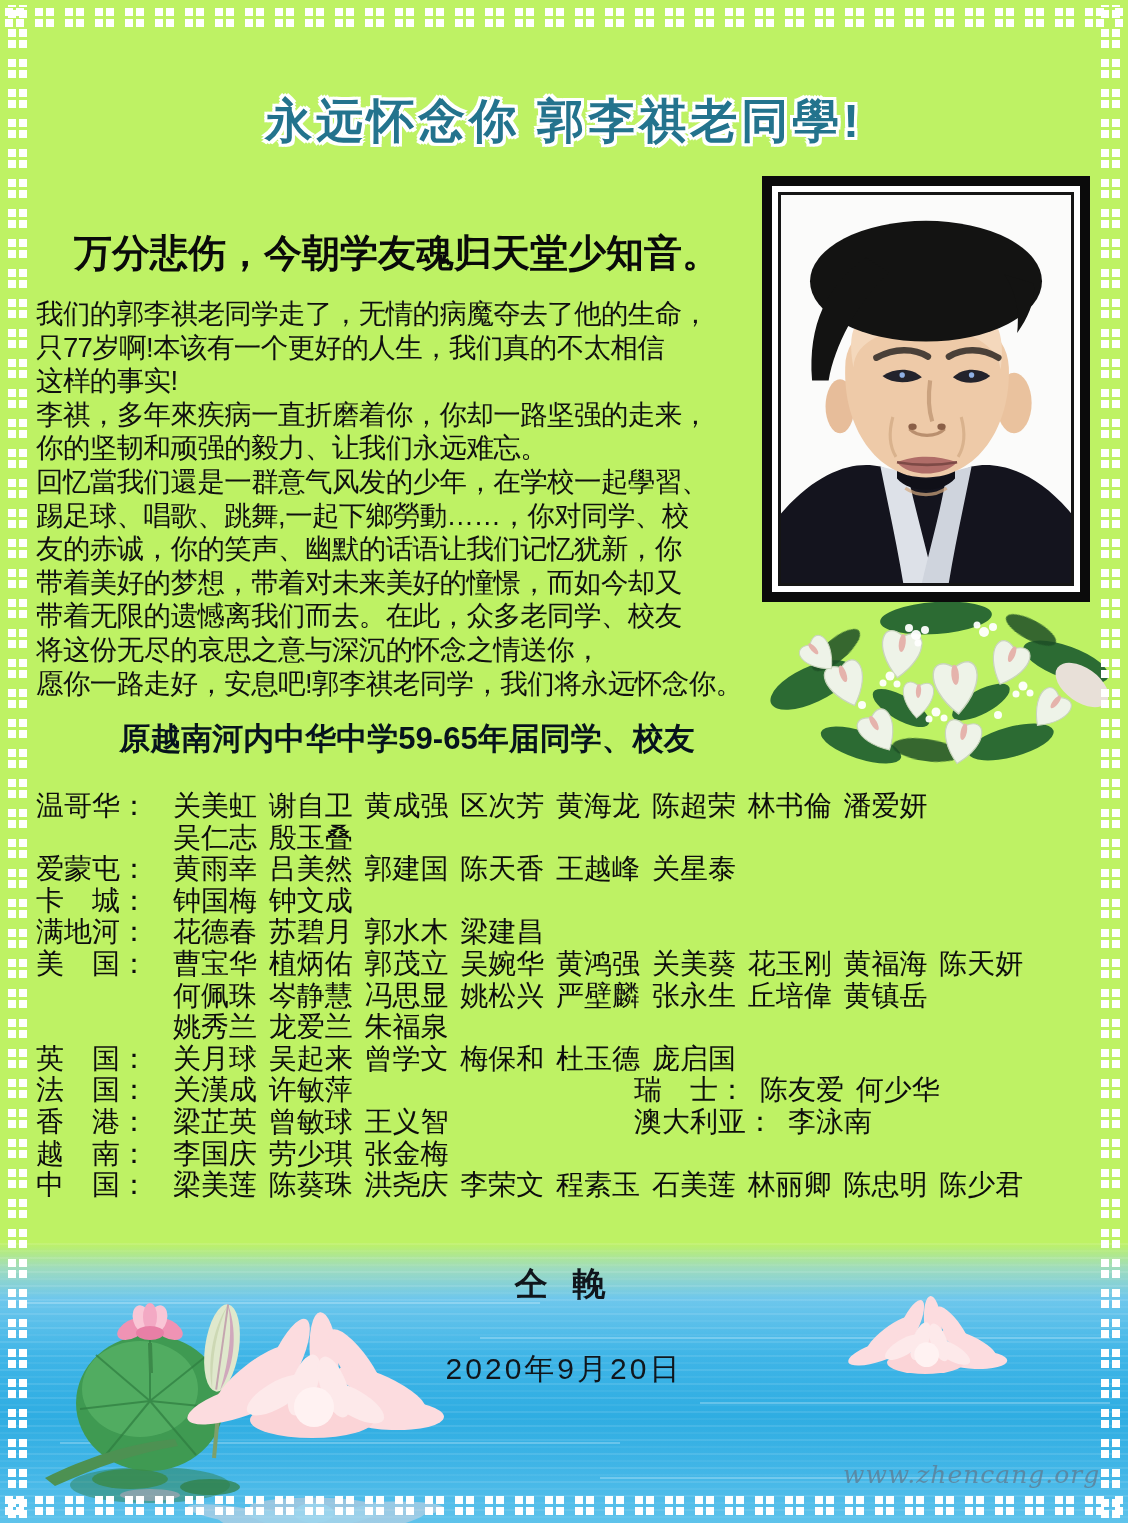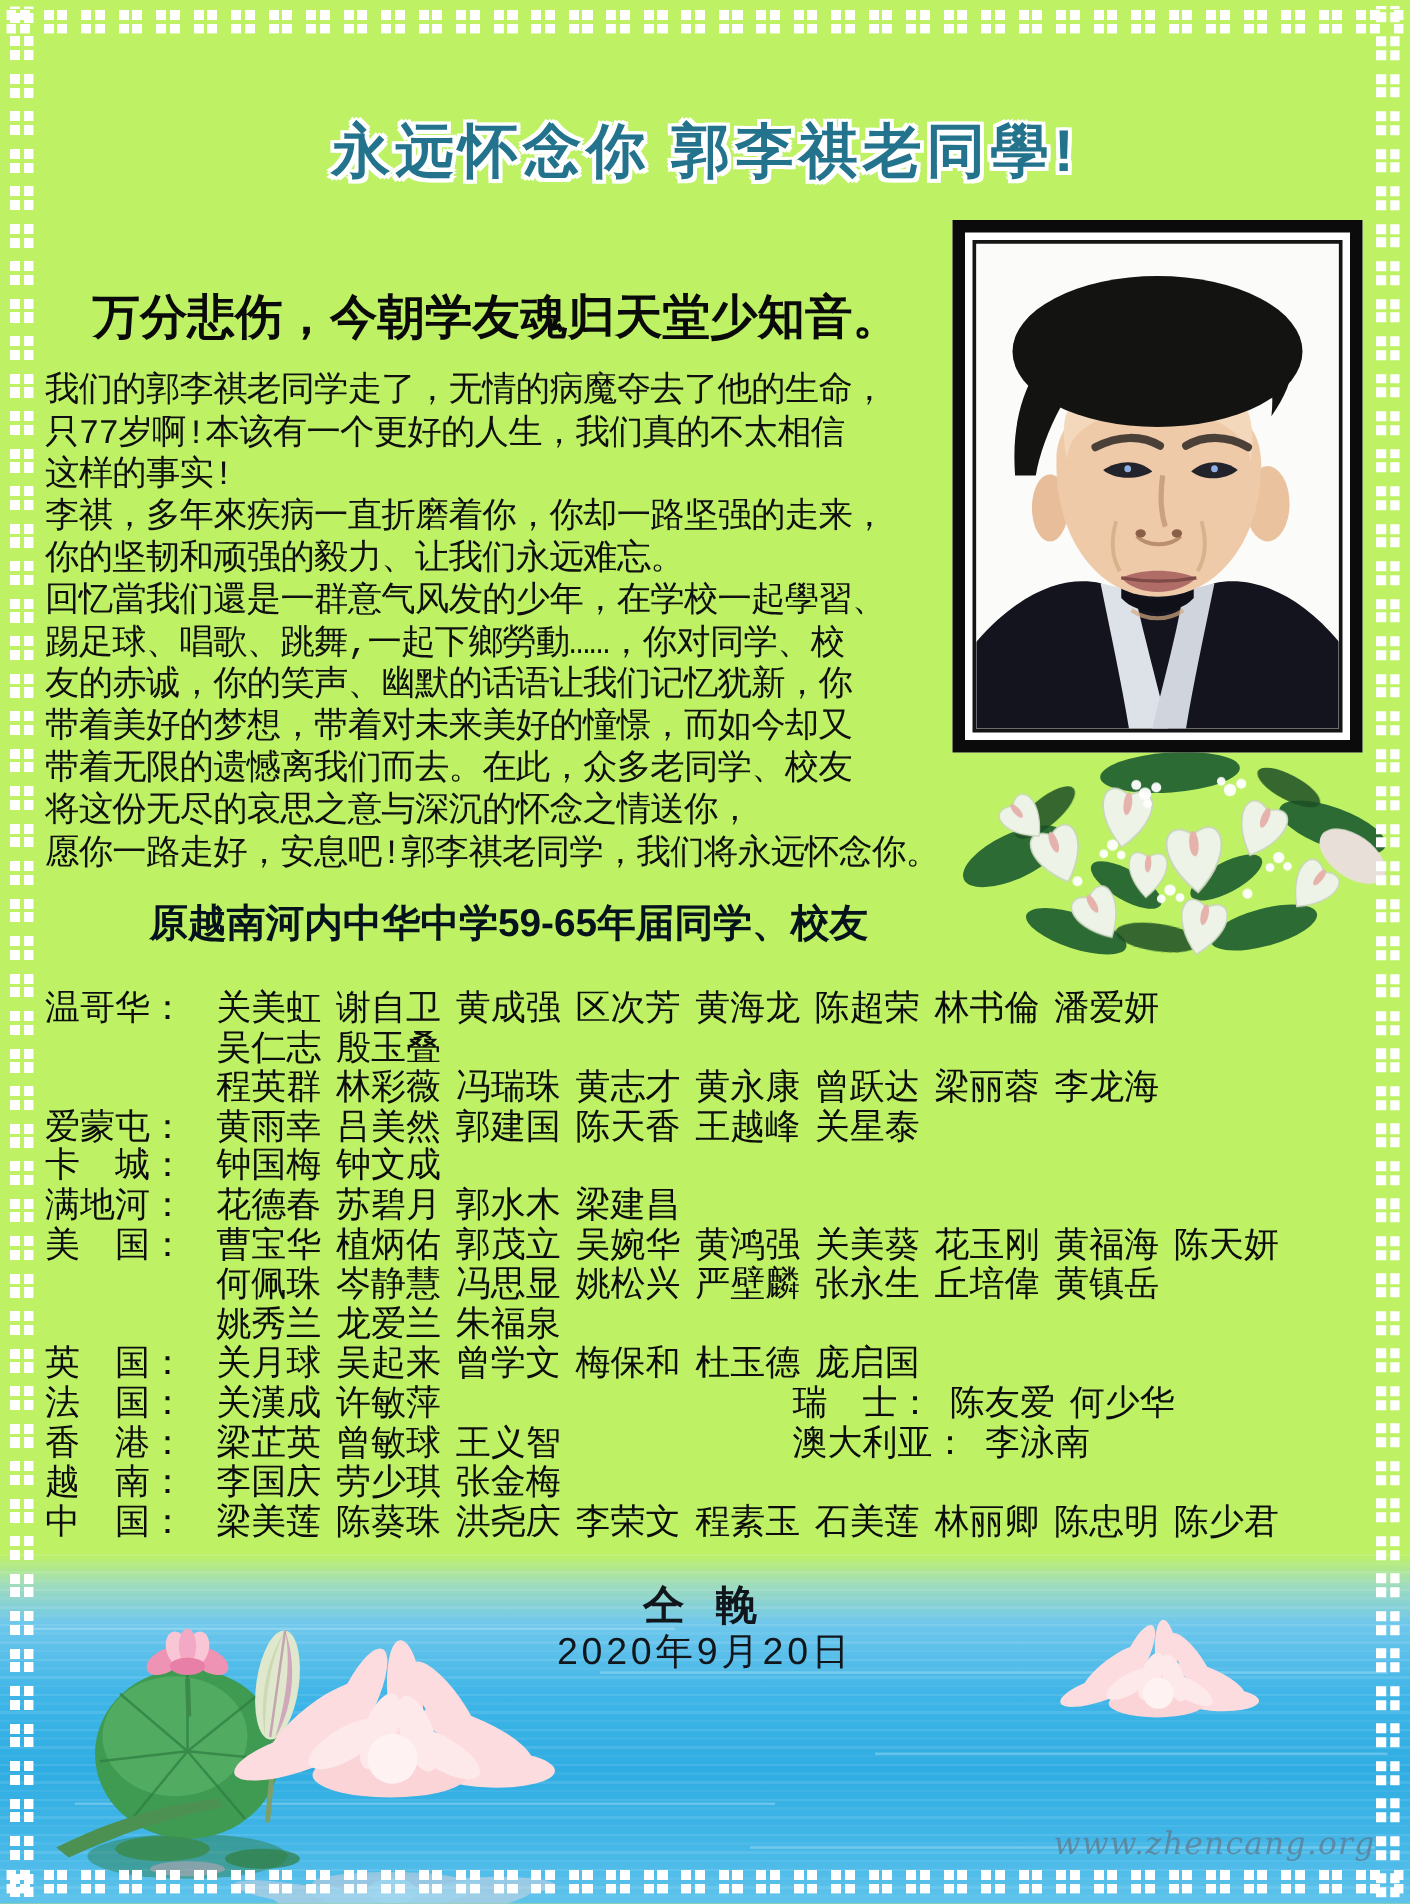--- a/index.html
+++ b/index.html
@@ -25,34 +25,34 @@
   
   .main-title{
     position:absolute;top:90px;left:0;width:100%;text-align:center;z-index:10;
     font-size:47px;font-weight:bold;letter-spacing:4px;color:#23738d;
     text-shadow:-3px -3px 0 #fff,3px -3px 0 #fff,-3px 3px 0 #fff,3px 3px 0 #fff,
                 -3px 0 0 #fff,3px 0 0 #fff,0 -3px 0 #fff,0 3px 0 #fff;
   }
   
   .headline{position:absolute;left:74px;top:228px;font-size:38px;font-weight:700;color:#0a0a0a;white-space:nowrap;z-index:10;}
   .para{position:absolute;left:36px;top:297px;z-index:10;font-size:27.5px;letter-spacing:-0.6px;line-height:33.6px;color:#101010;}
-  .para div{white-space:nowrap;font-family:Liberation Mono, monospace;}
+  .para div{white-space:nowrap;}
 
   
   .subheading{position:absolute;left:31px;top:718px;width:752px;text-align:center;font-size:31px;font-weight:bold;color:#06131d;z-index:10;}
   .roster{position:absolute;left:36px;top:790px;z-index:10;font-size:28px;line-height:31.6px;color:#0d0d0d;}
   .nrow{position:relative;display:flex;white-space:nowrap;}
   .nlabel{flex:none;width:137px;}
   .nline{word-spacing:4px;}
   .nright{position:absolute;left:598px;top:0;display:flex;white-space:nowrap;}
   .nright .nlabel2{margin-right:14px;}
 
   
   .signature{position:absolute;top:1262px;left:0;width:100%;text-align:center;font-size:33px;font-weight:600;letter-spacing:8px;color:#10161c;z-index:20;}
-  .date{position:absolute;top:1301px;left:0;width:100%;text-align:center;font-size:30px;letter-spacing:3px;color:#10161c;z-index:20;}
+  .date{position:absolute;top:1349px;left:0;width:100%;text-align:center;font-size:30px;letter-spacing:3px;color:#10161c;z-index:20;}
   .watermark{position:absolute;left:843px;top:1460px;z-index:21;font-family:"DejaVu Serif","Liberation Serif",serif;font-style:italic;font-size:25px;color:#5d7f96;opacity:.8;letter-spacing:1px;}
 
   
   .photo-frame{
     position:absolute;left:762px;top:176px;width:328px;height:426px;z-index:15;
     background:#fff;border:10px solid #0b0b0b;box-sizing:border-box;padding:6px;
   }
   .photo-inner{width:100%;height:100%;border:3px solid #151515;box-sizing:border-box;background:#fbfbfa;overflow:hidden;}
   .photo-inner svg{display:block;width:100%;height:100%;}
 
@@ -204,24 +204,20 @@
   <div class="roster">
     <div class="nrow">
       <span class="nlabel">温哥华：</span>
       <span class="nline">关美虹 谢自卫 黄成强 区次芳 黄海龙 陈超荣 林书倫 潘爱妍</span>
     </div>
     <div class="nrow">
       <span class="nlabel"></span>
       <span class="nline">吴仁志 殷玉叠</span>
     </div>
     <div class="nrow">
-      <span class="nlabel"></span>
-      <span class="nline">程英群 林彩薇 冯瑞珠 黄志才 黄永康 曾跃达 梁丽蓉 李龙海</span>
-    </div>
-    <div class="nrow">
       <span class="nlabel">爱蒙屯：</span>
       <span class="nline">黄雨幸 吕美然 郭建国 陈天香 王越峰 关星泰</span>
     </div>
     <div class="nrow">
       <span class="nlabel">卡　城：</span>
       <span class="nline">钟国梅 钟文成</span>
     </div>
     <div class="nrow">
       <span class="nlabel">满地河：</span>
       <span class="nline">花德春 苏碧月 郭水木 梁建昌</span>

